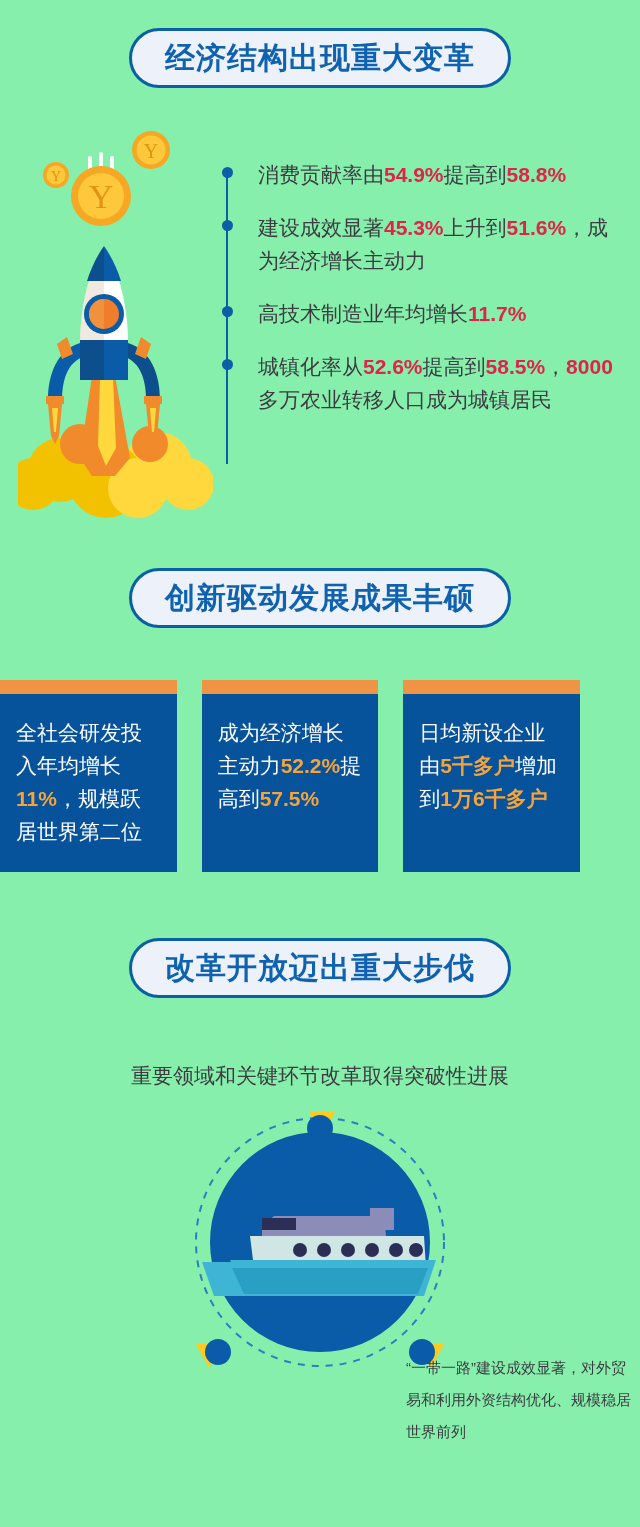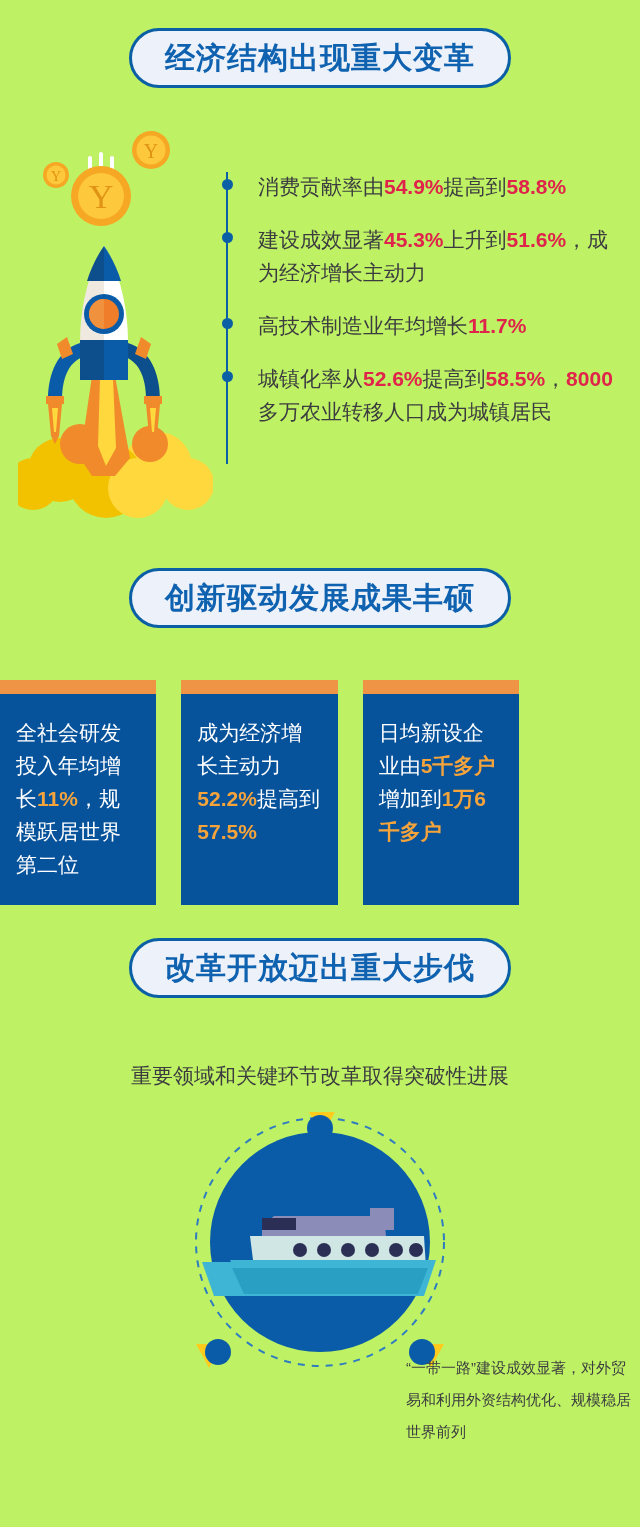--- a/index.html
+++ b/index.html
@@ -3,21 +3,21 @@
 <meta charset="utf-8">
 <style>
   * { box-sizing: border-box; margin: 0; padding: 0; }
   html, body {
     width: 640px;
     height: 1527px;
     background: #edf1f9;
     font-family: "Liberation Sans", "DejaVu Sans", sans-serif;
     overflow: hidden;
   }
-  .page { position: relative; width: 640px; height: 1527px; background: #bef264; }
+  .page { position: relative; width: 640px; height: 1527px; background: #86efac; }
 
   
   .pill {
     position: absolute;
     left: 50%;
     transform: translateX(-50%);
     width: 382px;
     height: 60px;
     border: 3px solid #0b5fa5;
     border-radius: 34px;
@@ -33,21 +33,20 @@
     letter-spacing: 1px;
     line-height: 1;
   }
 
   
   .bullets {
     position: absolute;
     left: 222px;
     top: 158px;
     width: 402px;
-    margin-top: 12px;
   }
   .bullet-row {
     position: relative;
     padding-left: 36px;
     margin-bottom: 20px;
   }
   .bullet-row:last-child { margin-bottom: 0; }
   .bullet-dot {
     position: absolute;
     left: 0px;
@@ -73,21 +72,21 @@
   .hl-red { color: #e0234a; font-weight: bold; }
 
   
   .rocket-wrap { position: absolute; left: 18px; top: 128px; width: 195px; height: 390px; }
 
   
   .cards {
     position: absolute;
     left: 0;
     top: 680px;
-    width: 519px;
+    width: 580px;
     display: flex;
     justify-content: center;
     gap: 25px;
   }
   .card { width: 177px; background: #06529b; }
   .card-bar { height: 14px; background: #ef9344; }
   .card-body {
     padding: 22px 16px 24px 16px;
     min-height: 160px;
   }

